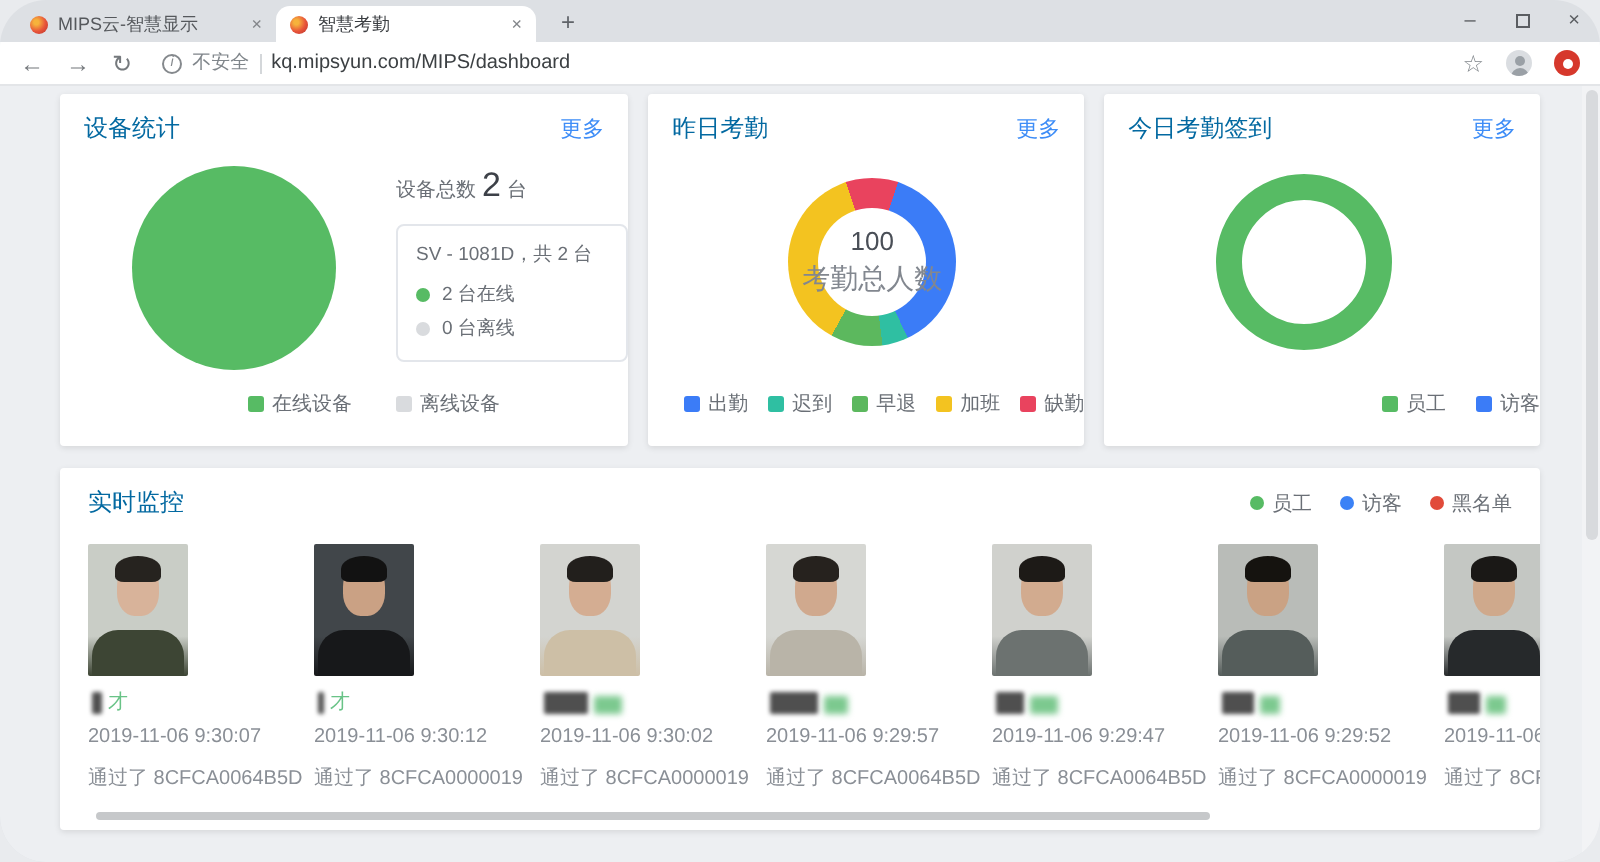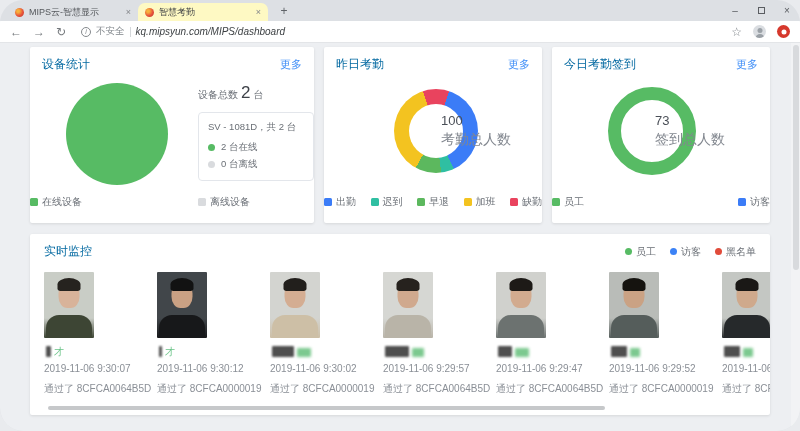--- a/index.html
+++ b/index.html
@@ -4,40 +4,40 @@
 <style>
   * { margin:0; padding:0; box-sizing:border-box; }
   html,body { background:#e9ebee; }
   body { font-family:"Liberation Sans","DejaVu Sans",sans-serif; }
   #win { position:relative; width:800px; height:431px; background:#dde0e4; overflow:hidden;border-radius:23px; }
 
   
   .tabbar { position:relative; height:21px; display:flex; align-items:flex-end; padding-left:8px; }
   .tab { height:18px; width:130px; display:flex; align-items:center; padding:0 7px; font-size:9px;
          color:#55585c; border-radius:7px 7px 0 0; white-space:nowrap; overflow:hidden; }
-  .tab.active { background:#fef9c3; color:#3b3e42; }
+  .tab.active { background:#ffffff; color:#3b3e42; }
   .fav { width:9px; height:9px; flex:none; border-radius:50%; margin-right:5px;
          background:radial-gradient(circle at 35% 35%, #f6b23c 15%, #e8543a 55%, #c0392f 90%); }
   .tab-title { flex:1; overflow:hidden; }
   .tclose { margin-left:4px; color:#84878b; font-size:9px; }
   .newtab { align-self:center; margin-left:8px; font-size:12px; color:#5f6368; width:16px; text-align:center; }
   .winctl { position:absolute; right:0; top:0; height:21px; display:flex; }
   .wbtn { width:26px; height:21px; display:flex; align-items:center; justify-content:center;
           color:#5a5d61; font-size:10px; }
   .maxbox { width:7px; height:7px; border:1px solid #5a5d61; display:inline-block; }
 
   .toolbar { height:22px; background:#fff; display:flex; align-items:center; padding:0 10px;
              border-bottom:1px solid #e3e5e8; }
   .navbtn { color:#75797d; font-size:12px; margin-right:11px; line-height:1; }
   .addr { display:flex; align-items:center; gap:5px; margin-left:4px; }
   .info-ic { width:10px; height:10px; border:1px solid #85898d; border-radius:50%; color:#85898d;
              font-size:7px; display:flex; align-items:center; justify-content:center; font-style:italic; }
   .sec { font-size:9.5px; color:#80868b; }
   .addr-div { width:1px; height:10px; background:#d4d7da; }
-  .url { font-size:10px; color:#3c4043;font-style:italic; }
+  .url { font-size:10px; color:#3c4043; }
   .tool-right { margin-left:auto; display:flex; align-items:center; gap:11px; }
   .star { color:#80868b; font-size:12px; }
   .avatar-ic { width:13px; height:13px; border-radius:50%; background:#dadde1; position:relative; overflow:hidden; }
   .avatar-ic::before { content:""; position:absolute; left:50%; top:2.5px; transform:translateX(-50%);
                        width:5px; height:5px; border-radius:50%; background:#9aa0a6; }
   .avatar-ic::after { content:""; position:absolute; left:50%; bottom:-2px; transform:translateX(-50%);
                       width:9px; height:6px; border-radius:5px 5px 0 0; background:#9aa0a6; }
   .reddot { width:13px; height:13px; border-radius:50%; background:#d6382c; position:relative; }
   .reddot::after { content:""; position:absolute; left:50%; top:50%; transform:translate(-50%,-50%);
                    width:5px; height:5px; border-radius:50%; background:#fff; }
@@ -62,26 +62,26 @@
   .dot7 { width:7px; height:7px; border-radius:50%; flex:none; }
 
   
   .donut-wrap { position:absolute; left:70px; top:42px; width:84px; height:84px; }
   .donut { width:84px; height:84px; border-radius:50%; position:relative; }
   .donut::after { content:""; position:absolute; left:50%; top:50%; transform:translate(-50%,-50%);
                   width:54px; height:54px; border-radius:50%; background:#fff; }
   .ring-wrap { position:absolute; left:56px; top:40px; width:88px; height:88px; }
   .ring { width:88px; height:88px; border-radius:50%; border:13px solid #57bb64; }
   .c-center { position:absolute; left:0; top:50%; transform:translateY(-50%); width:100%;
-              text-align:left; z-index:2;margin-left:47px; }
+              text-align:center; z-index:2; }
   .c-val { font-size:13px; color:#4a4f57; }
   .c-lab { font-size:14px; color:#82878f; margin-top:3px; }
 
   
-  .lg { position:absolute; bottom:14px; left:0; right:0; display:flex; justify-content:space-between;
+  .lg { position:absolute; bottom:14px; left:0; right:0; display:flex; justify-content:flex-end;
         gap:15px; font-size:10px; color:#6a6f76; align-items:center; }
   .lg.p1 { right:auto; width:220px; gap:22px; }
   .lg.p2 { gap:10px; }
   .lg-item { display:flex; align-items:center; gap:4px; white-space:nowrap; }
   .sw { width:8px; height:8px; flex:none; }
   .sw.square { border-radius:1.5px; }
   .sw.dot { width:7px; height:7px; border-radius:50%; }
 
   
   .monitor { margin:11px 30px 16px; height:181px; background:#fff; border-radius:2px;
@@ -227,24 +227,20 @@
           </div>
       </div>
 
       <div class="panel p-today">
         <div class="panel-hd">
           <span class="p-title">今日考勤签到</span>
           <span class="more">更多</span>
         </div>
         <div class="ring-wrap">
           <div class="ring" id="today-ring" style="border-color: rgb(87, 187, 100);"></div>
-          <div class="c-center">
-            <div class="c-val">73</div>
-            <div class="c-lab">签到总人数</div>
-          </div>
         </div>
         <div class="lg">
             <span class="lg-item">
               <span class="sw square" style="background: rgb(87, 187, 100);"></span>
               <span>员工</span>
             </span>
             <span class="lg-item">
               <span class="sw square" style="background: rgb(59, 124, 247);"></span>
               <span>访客</span>
             </span>

